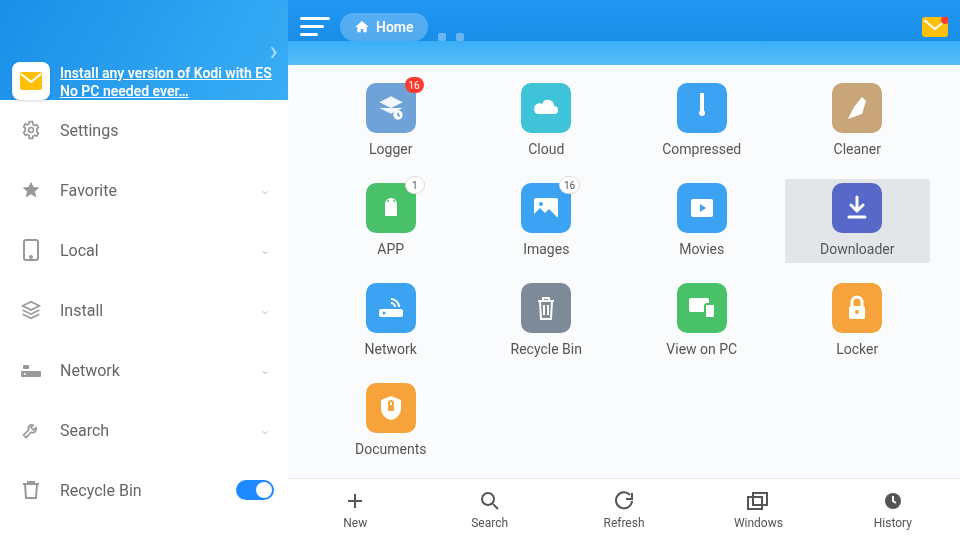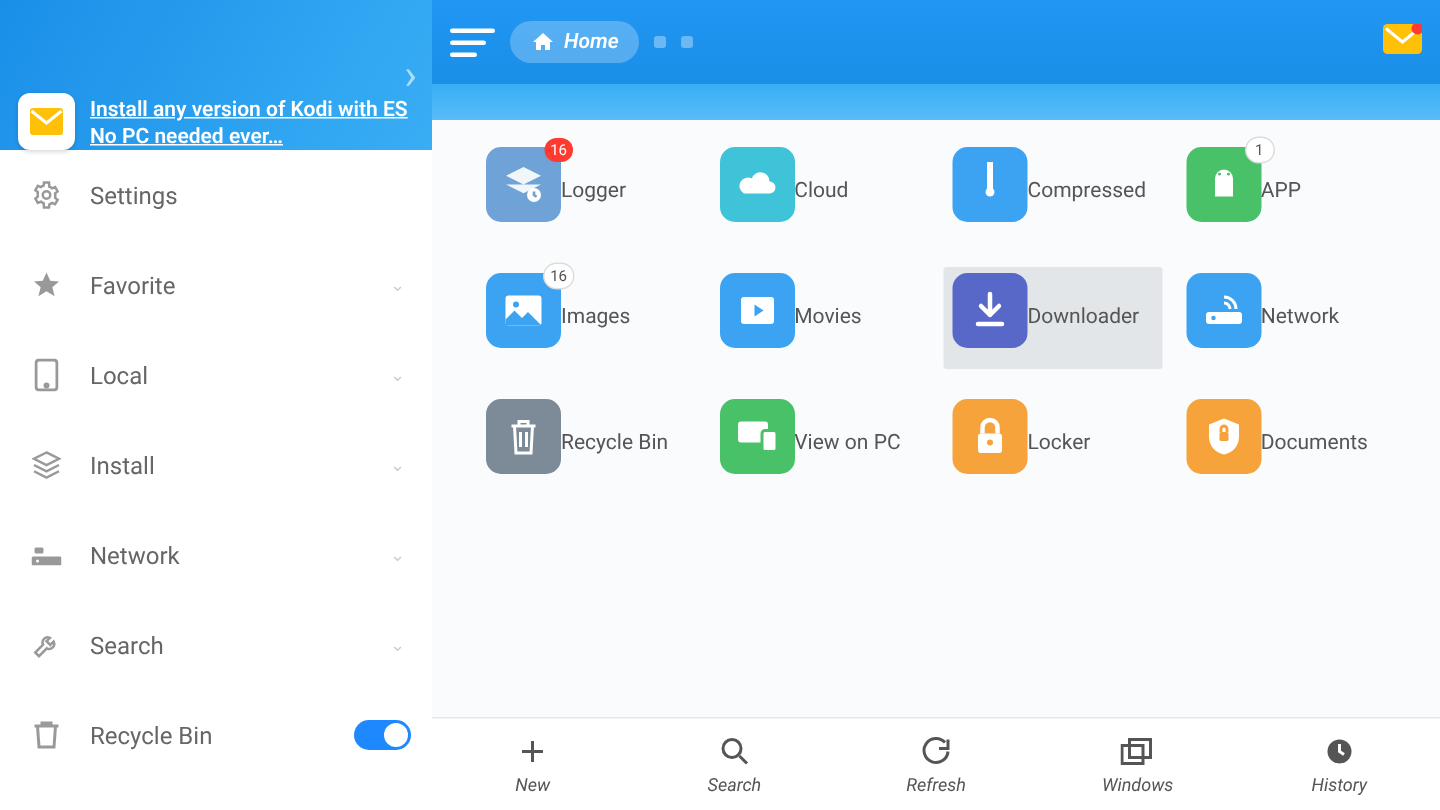--- a/index.html
+++ b/index.html
@@ -14,43 +14,43 @@
   .banner-chev { position: absolute; right: 10px; top: 50%; transform: translateY(-50%); font-size: 28px; color: rgba(255,255,255,0.6); }
   .nav { flex: 1; padding-top: 0; background: #fff; }
   .nav-item { display: flex; align-items: center; height: 60px; padding: 0 20px; color: #666; font-size: 16px; cursor: pointer; position: relative; }
   .nav-ic { width: 22px; height: 22px; margin-right: 18px; display: flex; align-items: center; justify-content: center; }
   .nav-chev { position: absolute; right: 18px; color: #ccc; font-size: 12px; }
   .toggle { position: absolute; right: 14px; width: 38px; height: 20px; background: #1e88ff; border-radius: 10px; }
   .toggle::after { content:""; position: absolute; right: 2px; top: 2px; width: 16px; height: 16px; background: #fff; border-radius: 50%; }
 
   
   .main { flex: 1; display: flex; flex-direction: column; background: #fafbfc; }
-  .topbar { height: 56px; background: linear-gradient(180deg, #2196f3, #1a8fe8); display: flex; align-items: center; padding: 0 12px; font-style: italic; }
+  .topbar { height: 41px; background: linear-gradient(180deg, #2196f3, #1a8fe8); display: flex; align-items: flex-end; padding: 0 12px; }
   .hamburger { width: 30px; height: 30px; display: flex; flex-direction: column; justify-content: center; gap: 5px; margin-right: 10px; }
   .hamburger span { height: 3px; background: #fff; border-radius: 2px; }
   .hamburger span:nth-child(2){ width: 80%; }
   .hamburger span:nth-child(3){ width: 60%; }
   .home-pill { background: rgba(255,255,255,0.25); color: #fff; border-radius: 18px; padding: 6px 14px; display: flex; align-items: center; gap: 6px; font-size: 14px; font-weight: 600; }
   .dot { width: 8px; height: 8px; background: rgba(255,255,255,0.35); border-radius: 2px; margin-left: 10px; }
   .topbar-spacer { flex: 1; }
   .mail-ic { position: relative; }
 
   .strip { height: 24px; background: linear-gradient(180deg, #39aef5, #58bdf8); }
 
   .grid-wrap { flex: 1; overflow: hidden; padding: 14px 30px 4px 30px; }
   .grid { display: grid; grid-template-columns: repeat(4, 1fr); column-gap: 10px; row-gap: 16px; }
-  .tile { display: flex; flex-direction: row; align-items: center; justify-content: flex-start; padding: 4px 6px 6px 6px; border-radius: 2px; position: relative; }
+  .tile { display: flex; flex-direction: column; align-items: center; justify-content: flex-start; padding: 4px 6px 6px 6px; border-radius: 2px; position: relative; }
   .tile.selected { background: #e3e6e9; }
   .ico { width: 50px; height: 50px; border-radius: 10px; display: flex; align-items: center; justify-content: center; margin-bottom: 8px; position: relative; }
   .tile-label { font-size: 14px; color: #555; }
   .badge { position: absolute; top: -6px; right: -8px; background: #ff3b30; color: #fff; font-size: 10px; border-radius: 8px; min-width: 18px; height: 16px; display: flex; align-items: center; justify-content: center; padding: 0 4px; }
   .badge.white { background: #fff; color: #555; box-shadow: 0 0 0 1px #ddd; }
 
   .bottombar { height: 62px; border-top: 1px solid #e5e7ea; background: #fff; display: flex; }
-  .btn { flex: 1; display: flex; flex-direction: column; align-items: center; justify-content: center; gap: 4px; color: #555; font-size: 12px; cursor: pointer; font-style: italic; }
+  .btn { flex: 1; display: flex; flex-direction: column; align-items: center; justify-content: center; gap: 4px; color: #555; font-size: 12px; cursor: pointer; }
   .btn-ic { width: 22px; height: 22px; display: flex; align-items: center; justify-content: center; }
 </style>
 </head>
 <body>
 
 <div class="app">
 
   <div class="sidebar">
     <div class="banner">
       <div class="banner-icon">
@@ -194,20 +194,28 @@
           <div class="ico" style="background:#3ba3f2">
             <svg width="24" height="30" viewBox="0 0 24 30">
                 <rect width="24" height="30" fill="none"></rect>
                 <rect x="10" y="0" width="4" height="18" fill="#fff"></rect>
                 <circle cx="12" cy="20" r="3" fill="#fff"></circle>
               </svg>
           </div>
           <span class="tile-label">Compressed</span>
         </div>
 
+        <div class="tile">
+          <div class="ico" style="background:#c9a67a">
+            <svg width="26" height="26" viewBox="0 0 26 26" fill="#fff">
+                <path d="M18 2l-8 10-6 12 14-5 4-13z"></path>
+              </svg>
+          </div>
+          <span class="tile-label">Cleaner</span>
+        </div>
 
         <div class="tile">
           <div class="ico" style="background:#49c168">
             <svg width="24" height="28" viewBox="0 0 24 28" fill="#fff">
                 <path d="M6 10h12v12H6zM4 12v8M20 12v8M8 6l2-3M16 6l-2-3M6 10a6 6 0 0 1 12 0"></path>
                 <circle cx="9" cy="7" r="1" fill="#49c168"></circle>
                 <circle cx="15" cy="7" r="1" fill="#49c168"></circle>
               </svg>
             <span class="badge white">1</span>
           </div>

